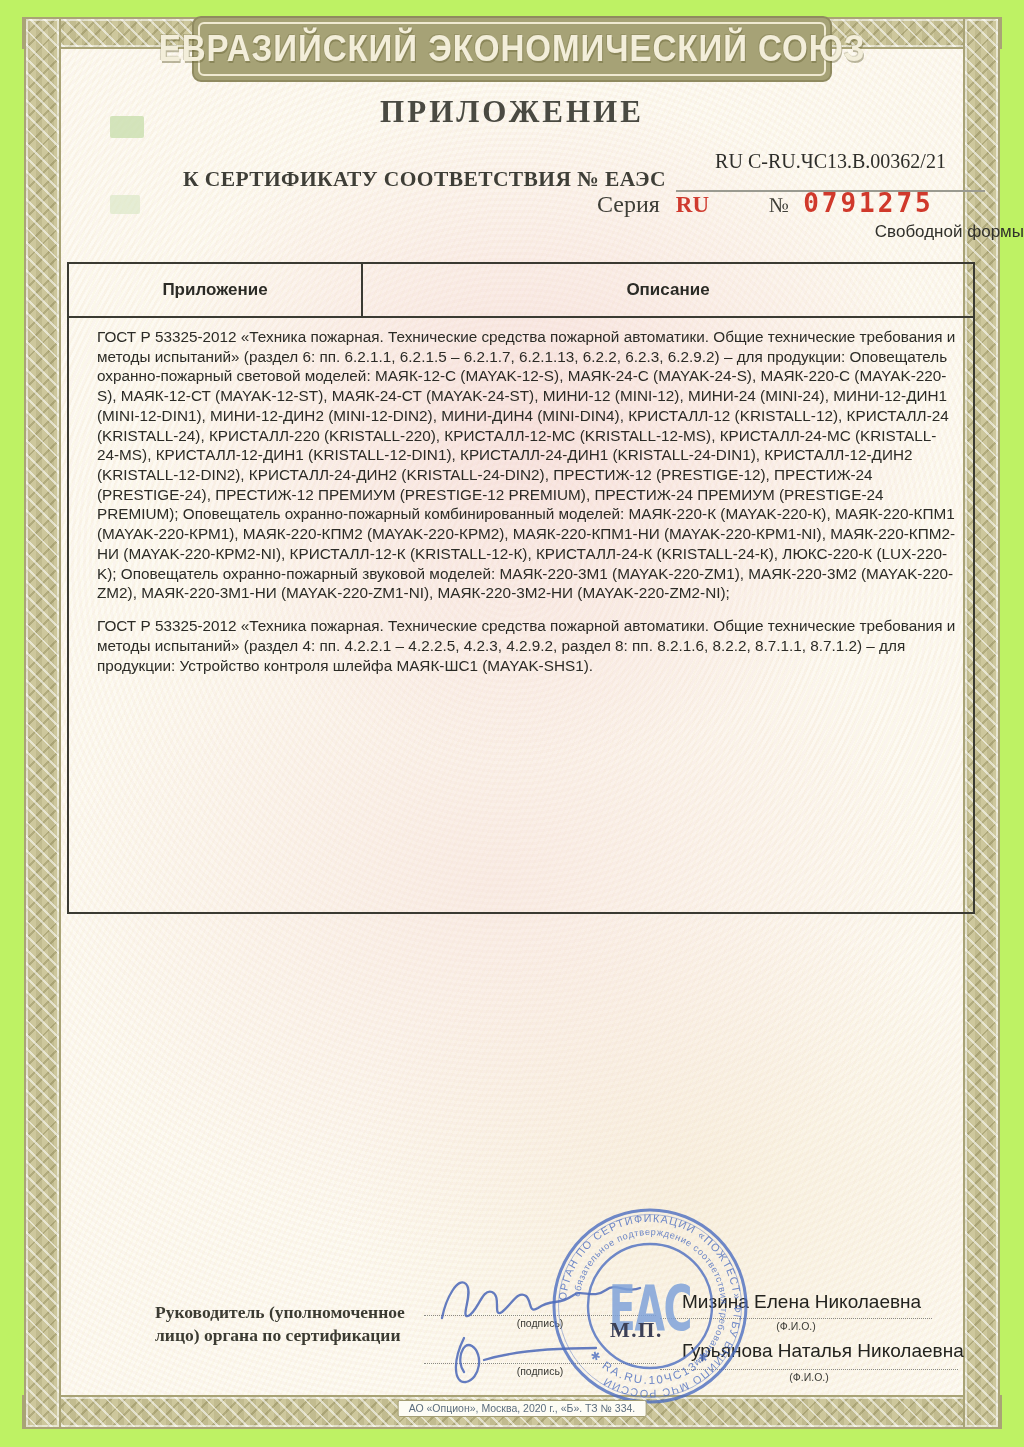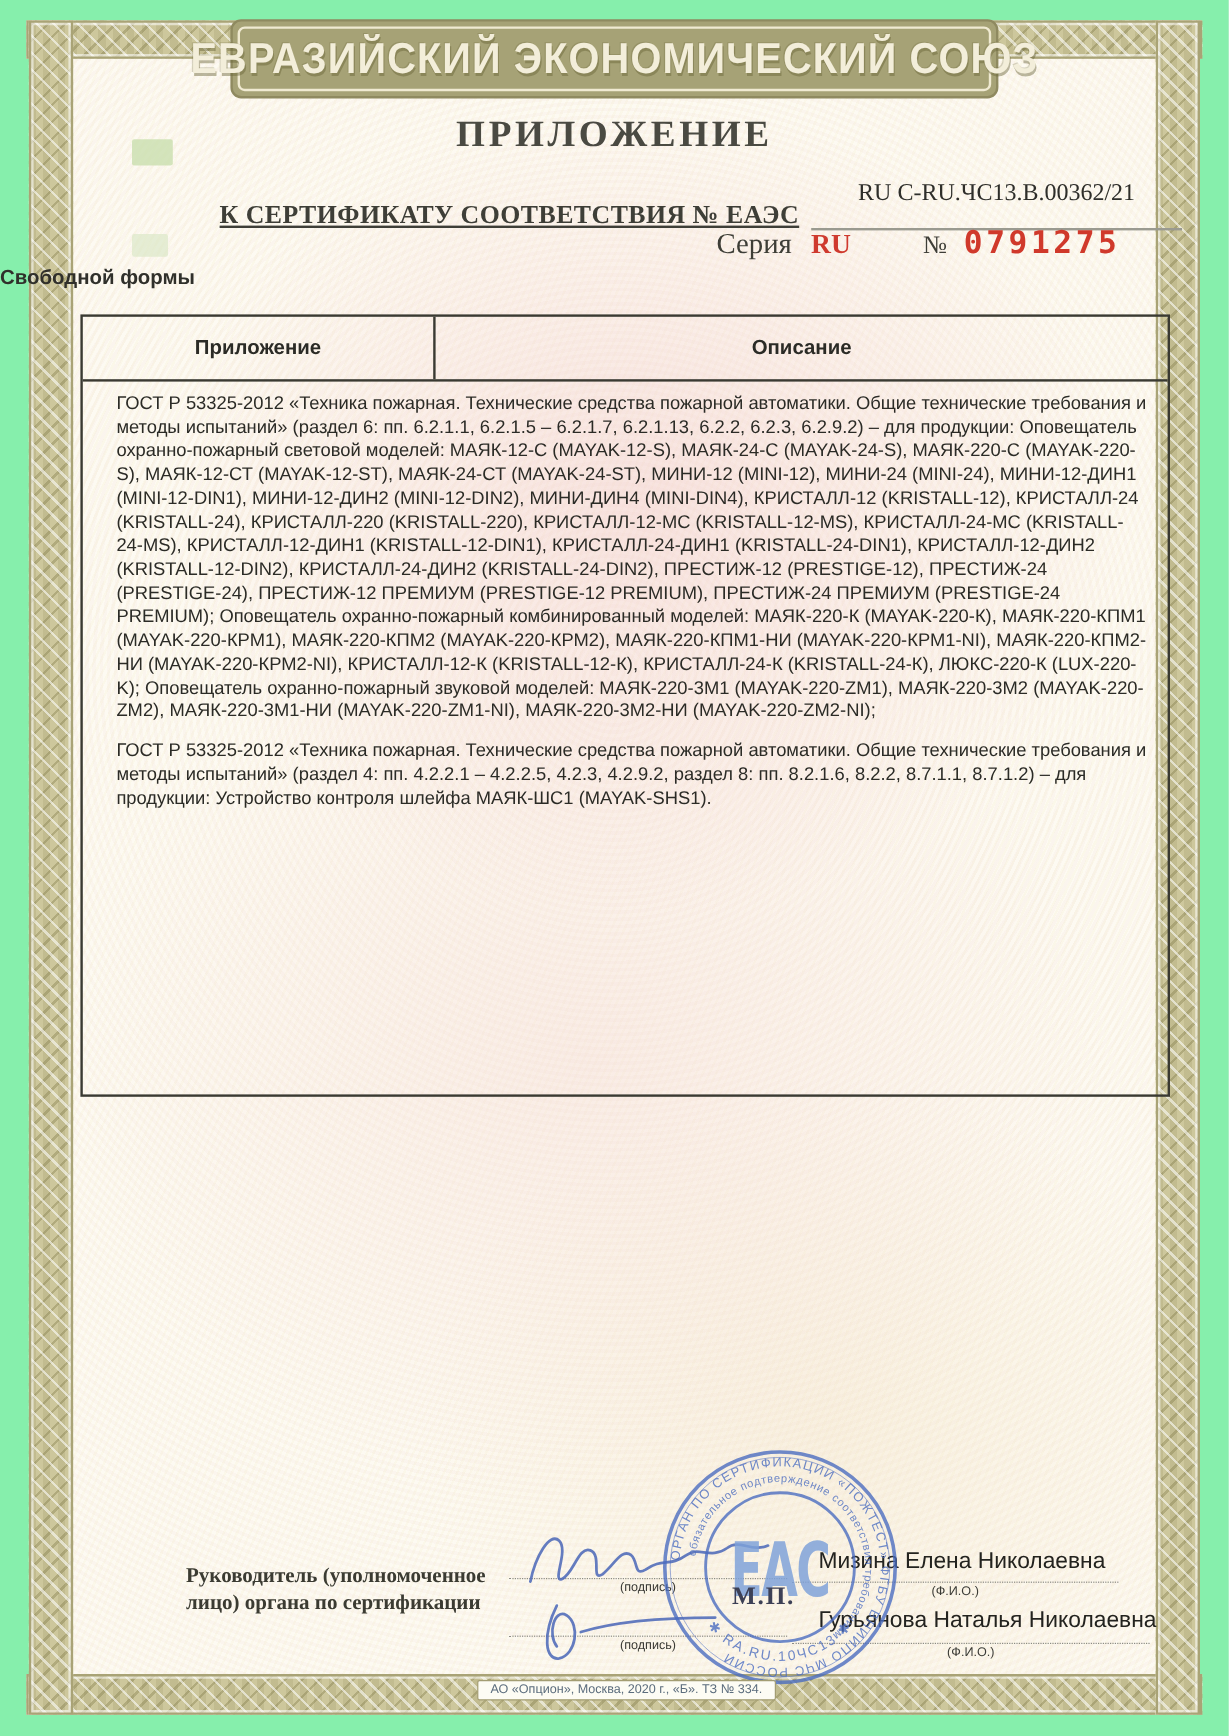--- a/index.html
+++ b/index.html
@@ -1,16 +1,16 @@
 <!DOCTYPE html>
 <html><head>
 <meta charset="utf-8">
 <style>
   html,body{margin:0;padding:0;background:#e8e8e4;}
-  .page{position:relative;width:1024px;height:1447px;background:#86efac;
+  .page{position:relative;width:1024px;height:1447px;background:#bef264;
         font-family:"Liberation Sans",sans-serif;overflow:hidden;margin:0 auto;}
 
   
   .watermark{position:absolute;left:58px;right:58px;top:48px;bottom:50px;z-index:0;
     background:
       radial-gradient(ellipse 560px 470px at 53% 28%, rgba(243,206,206,.55), rgba(243,206,206,0) 72%),
       radial-gradient(ellipse 600px 520px at 48% 62%, rgba(244,215,210,.40), rgba(244,215,210,0) 72%),
       radial-gradient(ellipse 500px 420px at 70% 85%, rgba(240,222,190,.35), rgba(240,222,190,0) 70%),
       repeating-radial-gradient(circle at 50% 38%, rgba(214,160,160,.055) 0 3px, rgba(0,0,0,0) 3px 6px),
       repeating-linear-gradient(115deg, rgba(226,214,120,.07) 0 2px, rgba(0,0,0,0) 2px 5px),
@@ -40,32 +40,32 @@
     display:flex;align-items:center;justify-content:center;}
   .banner-text{font-weight:bold;font-size:36px;color:#f3eeda;letter-spacing:1px;
     transform:scaleX(.92);white-space:nowrap;
     text-shadow:1px 2px 0 rgba(105,100,55,.45), -1px -1px 0 rgba(105,100,55,.25);}
 
   
   .doc-title{position:absolute;top:94px;left:0;width:100%;text-align:center;z-index:2;
     font-family:"Liberation Serif",serif;font-size:31px;font-weight:bold;letter-spacing:3px;color:#4a4a42;}
   .cert-line{position:absolute;top:150px;left:183px;width:802px;display:flex;align-items:flex-end;z-index:2;}
   .cert-label{font-family:"Liberation Serif",serif;font-size:21.5px;font-weight:600;
-    color:#3e3e37;letter-spacing:.4px;white-space:nowrap;text-decoration:underline;}
+    color:#3e3e37;letter-spacing:.4px;white-space:nowrap;}
   .cert-number{flex:1;margin-left:10px;text-align:center;font-size:20px;color:#2e2e2a;
     border-bottom:2px solid #9a9a90;padding-bottom:17px;white-space:nowrap;font-family:Liberation Serif, serif;}
   .series-line{position:absolute;top:188px;left:597px;display:flex;align-items:baseline;z-index:2;
     font-family:"Liberation Serif",serif;color:#3e3e37;}
   .series-label{font-size:24px;}
   .series-value{font-size:23px;font-weight:bold;color:#cf3a2e;margin-left:16px;}
   .number-sign{font-size:21px;margin-left:60px;}
   .blank-number{font-family:"DejaVu Sans Mono",monospace;font-size:26px;font-weight:bold;
     color:#d0392b;letter-spacing:3px;margin-left:14px;}
-  .form-note{position:absolute;top:222px;left:0;width:100%;text-align:left;z-index:2;
-    font-size:17px;font-weight:bold;color:#30302b;}
+  .form-note{position:absolute;top:222px;left:0;width:100%;text-align:right;z-index:2;
+    font-size:17px;font-weight:normal;color:#30302b;}
 
   
   .table{position:absolute;left:67px;top:262px;width:908px;height:652px;z-index:2;
     border:2px solid #3a3a32;color:#2b2b26;box-sizing:border-box;}
   .t-head{display:flex;height:54px;border-bottom:2px solid #3a3a32;box-sizing:border-box;}
   .c1{width:294px;flex-shrink:0;border-right:2px solid #3a3a32;box-sizing:border-box;}
   .c2{flex:1;min-width:0;}
   .th{display:flex;align-items:center;justify-content:center;font-weight:bold;font-size:17px;}
   .t-body{display:flex;height:594px;box-sizing:border-box;overflow:hidden;}
   .appendix{padding:12px 14px;font-weight:bold;font-size:15.3px;line-height:1.32;box-sizing:border-box;}

